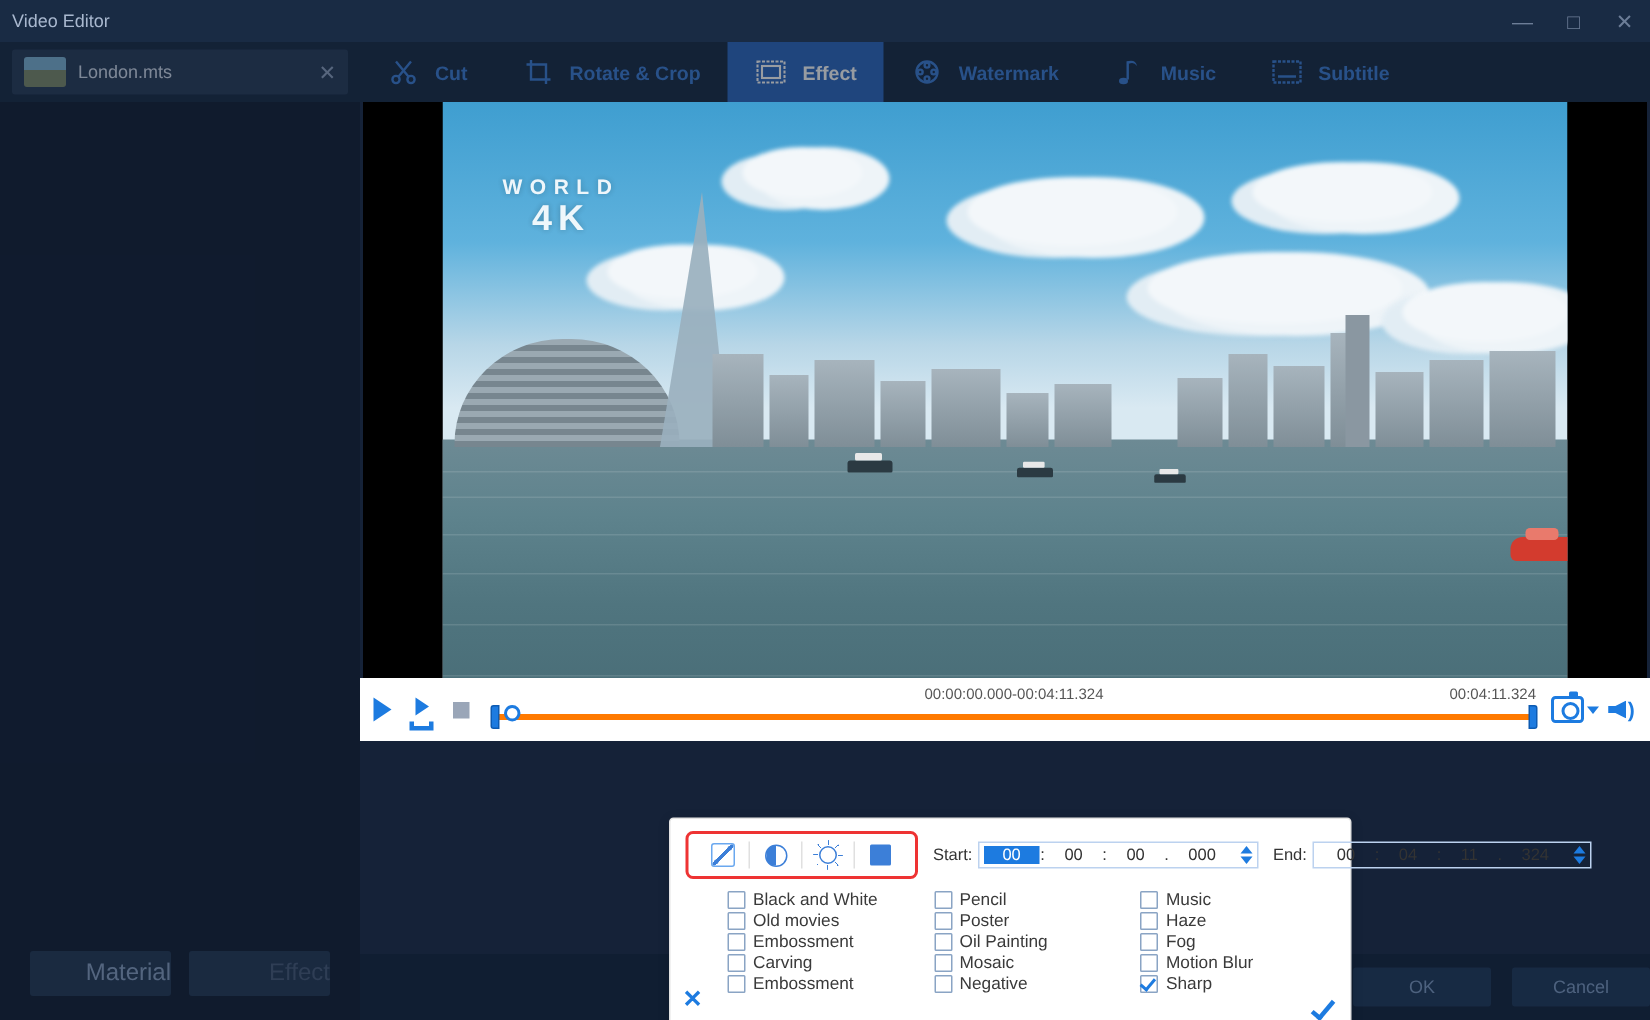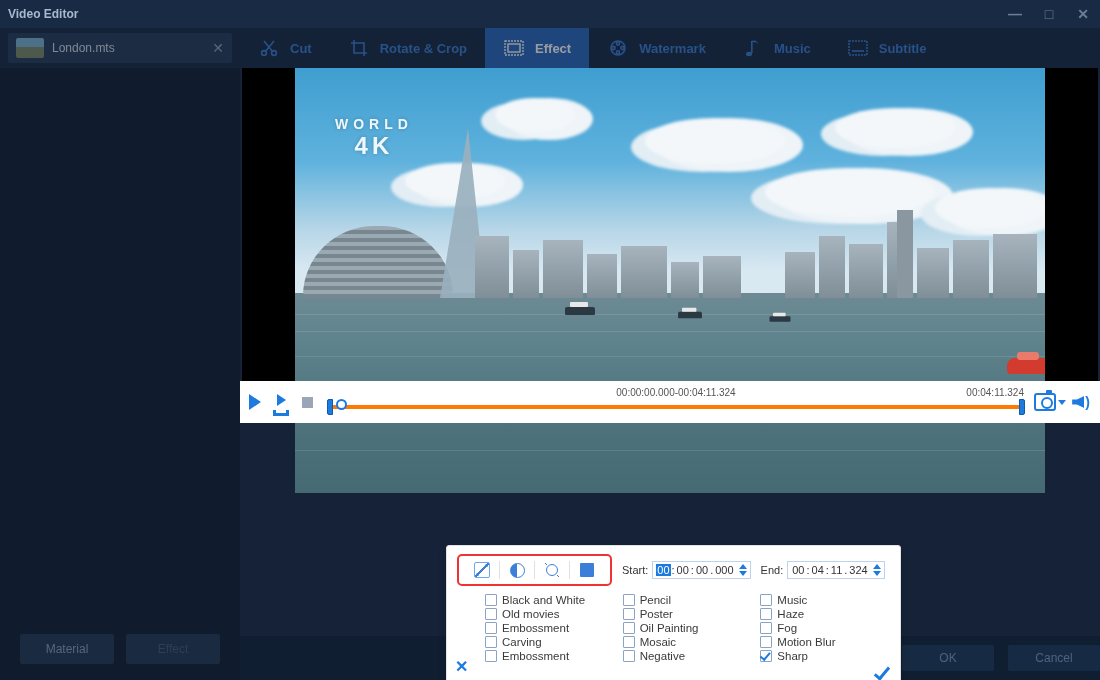--- a/index.html
+++ b/index.html
@@ -1,41 +1,41 @@
 <!DOCTYPE html>
 <html><head>
 <meta charset="utf-8">
 <style>
 * { margin: 0; padding: 0; box-sizing: border-box; font-family: "Segoe UI", Tahoma, sans-serif; }
 html, body { width: 1100px; height: 680px; overflow: hidden; background: #0d1b2e; }
 
-.titlebar { height: 28px; background: #192b44; display: flex; align-items: center; color: #a9b8cf; font-size: 12px; padding-left: 8px; font-weight: bold; }
+.titlebar { height: 28px; background: #192b44; display: flex; align-items: center; color: #a9b8cf; font-size: 12px; padding-left: 8px; }
 .titlebar .spacer { flex: 1; }
 .titlebar .winbtn { width: 34px; height: 28px; display: flex; align-items: center; justify-content: center; color: #6c7d97; font-size: 14px; }
 
 .toolbar { height: 40px; display: flex; background: #1b2d47; }
 .filechip-wrap { width: 240px; display: flex; align-items: center; padding: 4px 8px; }
 .filechip { flex: 1; height: 30px; background: #2a3e5c; border-radius: 2px; display: flex; align-items: center; color: #d3ddee; font-size: 12px; padding: 0 8px; }
 .filechip .thumb { width: 28px; height: 20px; background: linear-gradient(#7eb3d6 45%, #7f8c6f 45%); margin-right: 8px; border-radius: 2px; }
 .filechip .x { color: #8fa3c2; font-size: 14px; }
 
 .tabs { flex: 1; display: flex; }
 .tab { display: flex; align-items: center; gap: 10px; padding: 0 18px; color: #3f7ed6; font-size: 13px; font-weight: 600; cursor: pointer; }
 .tab.active { background: #2f69c2; color: #fff; }
 .tab .ticon { width: 22px; height: 22px; display: flex; align-items: center; justify-content: center; }
 
 .body { display: flex; height: calc(680px - 68px); }
 .left { width: 240px; background: #152238; display: flex; flex-direction: column; }
 .left-fill { flex: 1; }
 .left-btns { height: 60px; display: flex; gap: 12px; padding: 14px 20px; }
-.lbtn { flex: 1; height: 30px; background: #263b59; border-radius: 2px; display: flex; align-items: center; justify-content: center; color: #4a5d7c; font-size: 12px; cursor: pointer; }
+.lbtn { flex: 1; height: 30px; background: #263b59; border-radius: 2px; display: flex; align-items: center; justify-content: flex-end; color: #4a5d7c; font-size: 16px; cursor: pointer; }
 .lbtn.sel { color: #8aa1c4; }
 
 .preview-area { flex: 1; display: flex; flex-direction: column; background: #152238; position: relative; }
-.video-canvas { margin: 0 2px; height: 313px; background: #000; display: flex; justify-content: center; align-items: flex-start; }
+.video-canvas { margin: 0 2px; height: 384px; background: #000; display: flex; justify-content: center; align-items: flex-start; }
 .video-img { width: 750px; height: 425px; position: relative; overflow: hidden; }
 
 .sky { position: absolute; inset: 0; background: linear-gradient(180deg, #3f9ed0 0%, #5fb2dd 22%, #b7d6e7 38%, #d9e9f2 48%); }
 .cloud { position: absolute; background: #f3f7fa; border-radius: 50%; filter: blur(1.5px); box-shadow: 14px 4px 0 4px #eef4f8, -12px 6px 0 2px #e2edf4; }
 .river { position: absolute; left: 0; right: 0; bottom: 0; height: 47%; background: linear-gradient(180deg, #6d8a94 0%, #5e838d 25%, #50757f 55%, #466a74 100%); }
 .ripple { position: absolute; left: 0; right: 0; height: 1px; background: rgba(255,255,255,.12); }
 .skyline-left, .skyline-right { position: absolute; bottom: 46%; }
 .bld { position: absolute; bottom: 0; background: linear-gradient(180deg, #a7b4bd, #7f8e97); }
 .shard { position: absolute; bottom: 46%; left: 145px; width: 0; height: 0; border-left: 28px solid transparent; border-right: 18px solid transparent; border-bottom: 170px solid rgba(154,176,190,.92); }
 .cityhall { position: absolute; bottom: 46%; left: 8px; width: 150px; height: 72px; border-top-left-radius: 72px 70px; border-top-right-radius: 72px 70px; background: repeating-linear-gradient(180deg, #9aa9b2 0 4px, #77868f 4px 8px); }
@@ -84,21 +84,21 @@
 .halfcircle { width: 15px; height: 15px; border-radius: 50%; background: linear-gradient(90deg, #3c7fd8 50%, transparent 50%); border: 1.5px solid #3c7fd8; }
 .sun { width: 12px; height: 12px; border: 1.5px solid #3c7fd8; border-radius: 50%; position: relative; }
 .sun::before { content: ""; position: absolute; inset: -5px; background:
   radial-gradient(circle, transparent 8px, transparent),
   conic-gradient(#3c7fd8 0 3deg, transparent 3deg 45deg, #3c7fd8 45deg 48deg, transparent 48deg 90deg, #3c7fd8 90deg 93deg, transparent 93deg 135deg, #3c7fd8 135deg 138deg, transparent 138deg 180deg, #3c7fd8 180deg 183deg, transparent 183deg 225deg, #3c7fd8 225deg 228deg, transparent 228deg 270deg, #3c7fd8 270deg 273deg, transparent 273deg 315deg, #3c7fd8 315deg 318deg, transparent 318deg);
   -webkit-mask: radial-gradient(circle, transparent 7px, #000 7px); mask: radial-gradient(circle, transparent 7px, #000 7px); border-radius: 50%; }
 .bluesq { width: 14px; height: 14px; background: #3c7fd8; border-radius: 1px; }
 
 .timefield { display: flex; align-items: center; gap: 4px; font-size: 11px; }
 .timefield .box { border: 1px solid #bcd2ef; padding: 2px 3px; display: flex; align-items: center; gap: 1px; }
-.timefield .seg { padding: 0 1px; }
+.timefield .seg { padding: 0 12px; }
 .timefield .seg.sel { background: #1d7be0; color: #fff; }
 .spin { display: flex; flex-direction: column; margin-left: 3px; }
 .spin div { width: 0; height: 0; border-left: 4px solid transparent; border-right: 4px solid transparent; cursor: pointer; }
 .spin .up { border-bottom: 5px solid #1d7be0; margin-bottom: 2px; }
 .spin .dn { border-top: 5px solid #1d7be0; }
 
 .fx-grid { display: grid; grid-template-columns: repeat(3, 1fr); gap: 2px 12px; margin: 8px 4px 0 28px; }
 .chk { display: flex; align-items: center; gap: 5px; font-size: 11.5px; color: #3a3a3a; cursor: pointer; }
 .chkbox { width: 12px; height: 12px; border: 1px solid #8aa4c4; border-radius: 1px; display: flex; align-items: center; justify-content: center; }
 .chkbox.ck::before { content: ""; width: 8px; height: 4px; border-left: 2px solid #1d7be0; border-bottom: 2px solid #1d7be0; transform: rotate(-50deg) translateY(-1px); }

